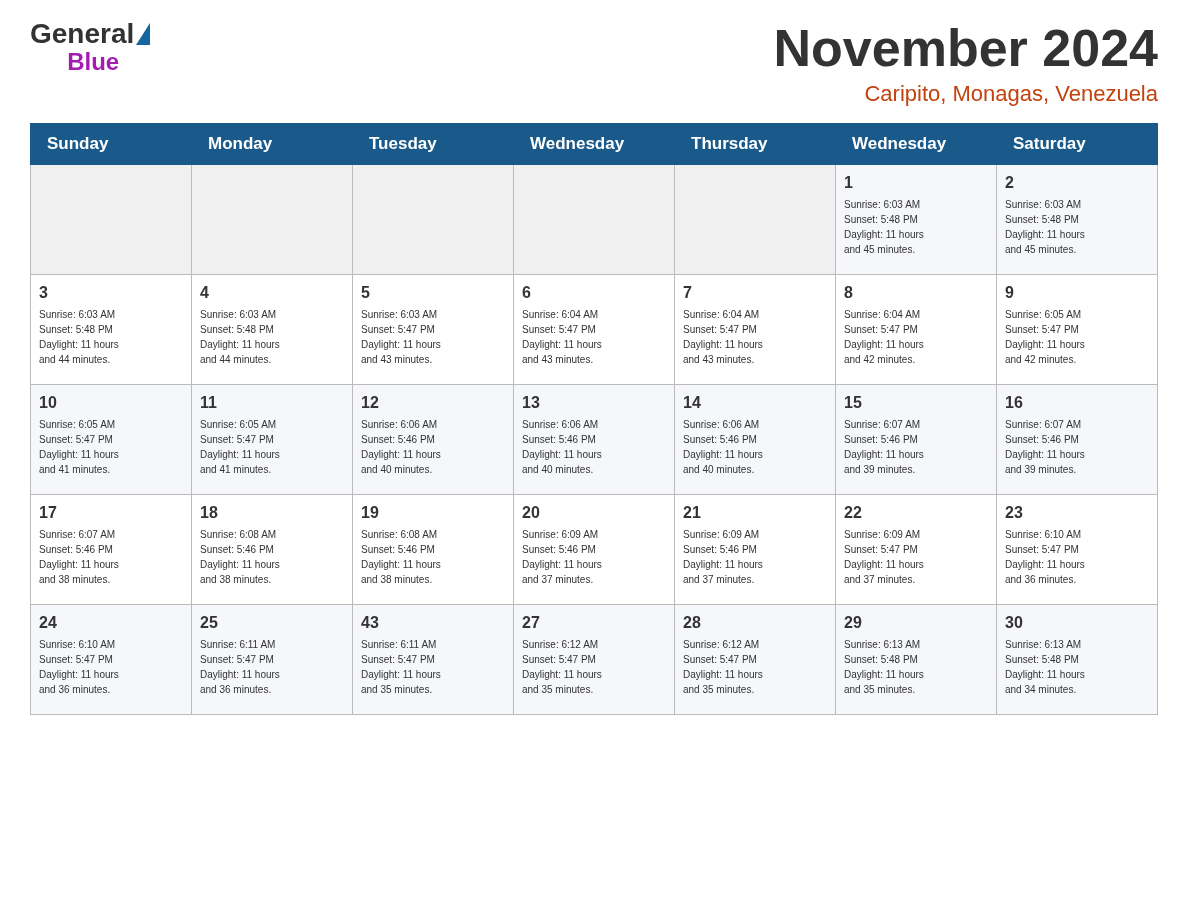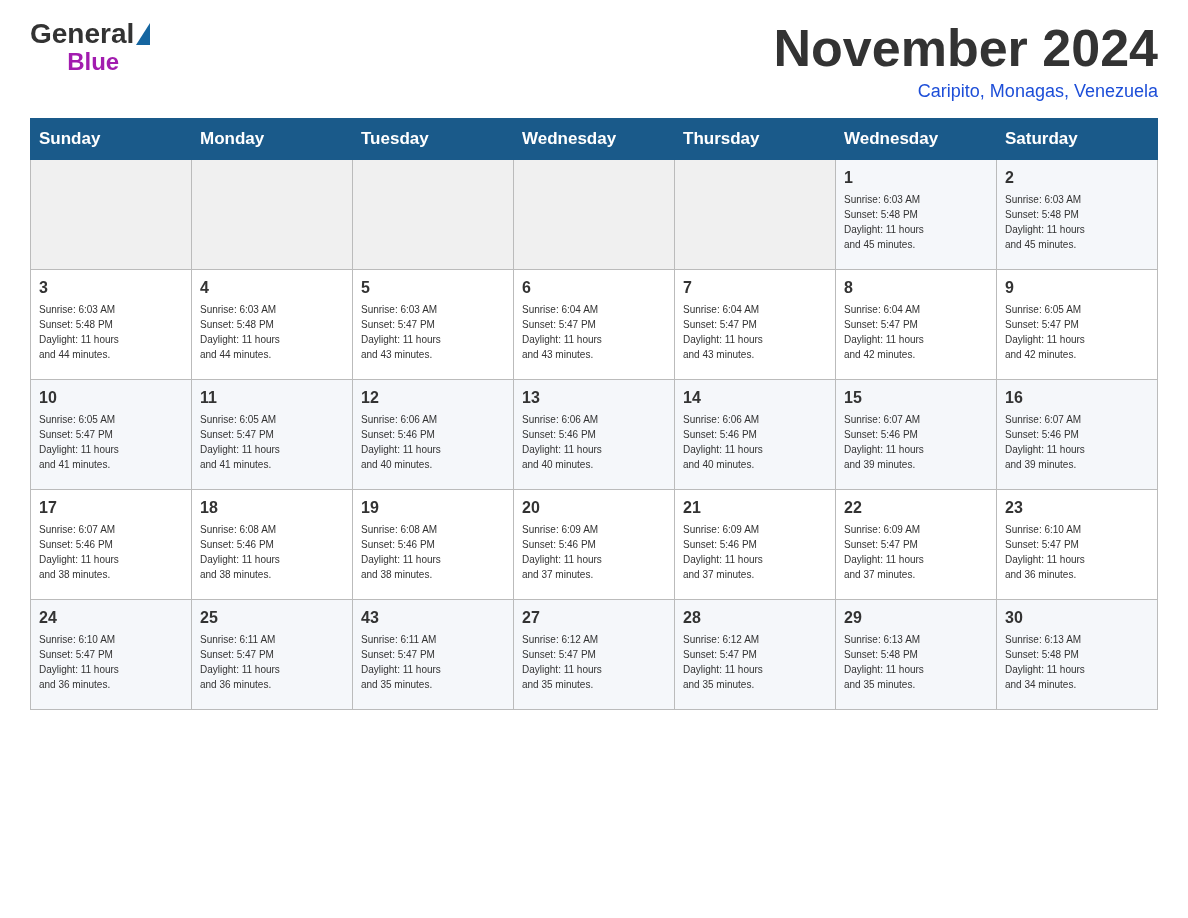--- a/index.html
+++ b/index.html
@@ -48,35 +48,35 @@
     .title-area {
       text-align: right;
     }
     .month-title {
       font-size: 52px;
       font-weight: bold;
       color: #333;
       line-height: 1.1;
     }
     .location-title {
-      font-size: 18px;
-      color: #1d4ed8;
+      font-size: 22px;
+      color: #c2410c;
       margin-top: 4px;
     }
     .calendar-table {
       width: 100%;
       border-collapse: collapse;
       border: 1px solid #999;
     }
     .calendar-table th {
       background-color: #1a5a8a;
       color: #fff;
       font-size: 17px;
       font-weight: bold;
-      padding: 10px 8px;
+      padding: 10px 16px;
       text-align: left;
       border: 1px solid #1a5a8a;
     }
     .calendar-table td {
       vertical-align: top;
       border: 1px solid #bbb;
       padding: 6px 8px;
       width: 14.28%;
       min-height: 90px;
       font-size: 13px;

